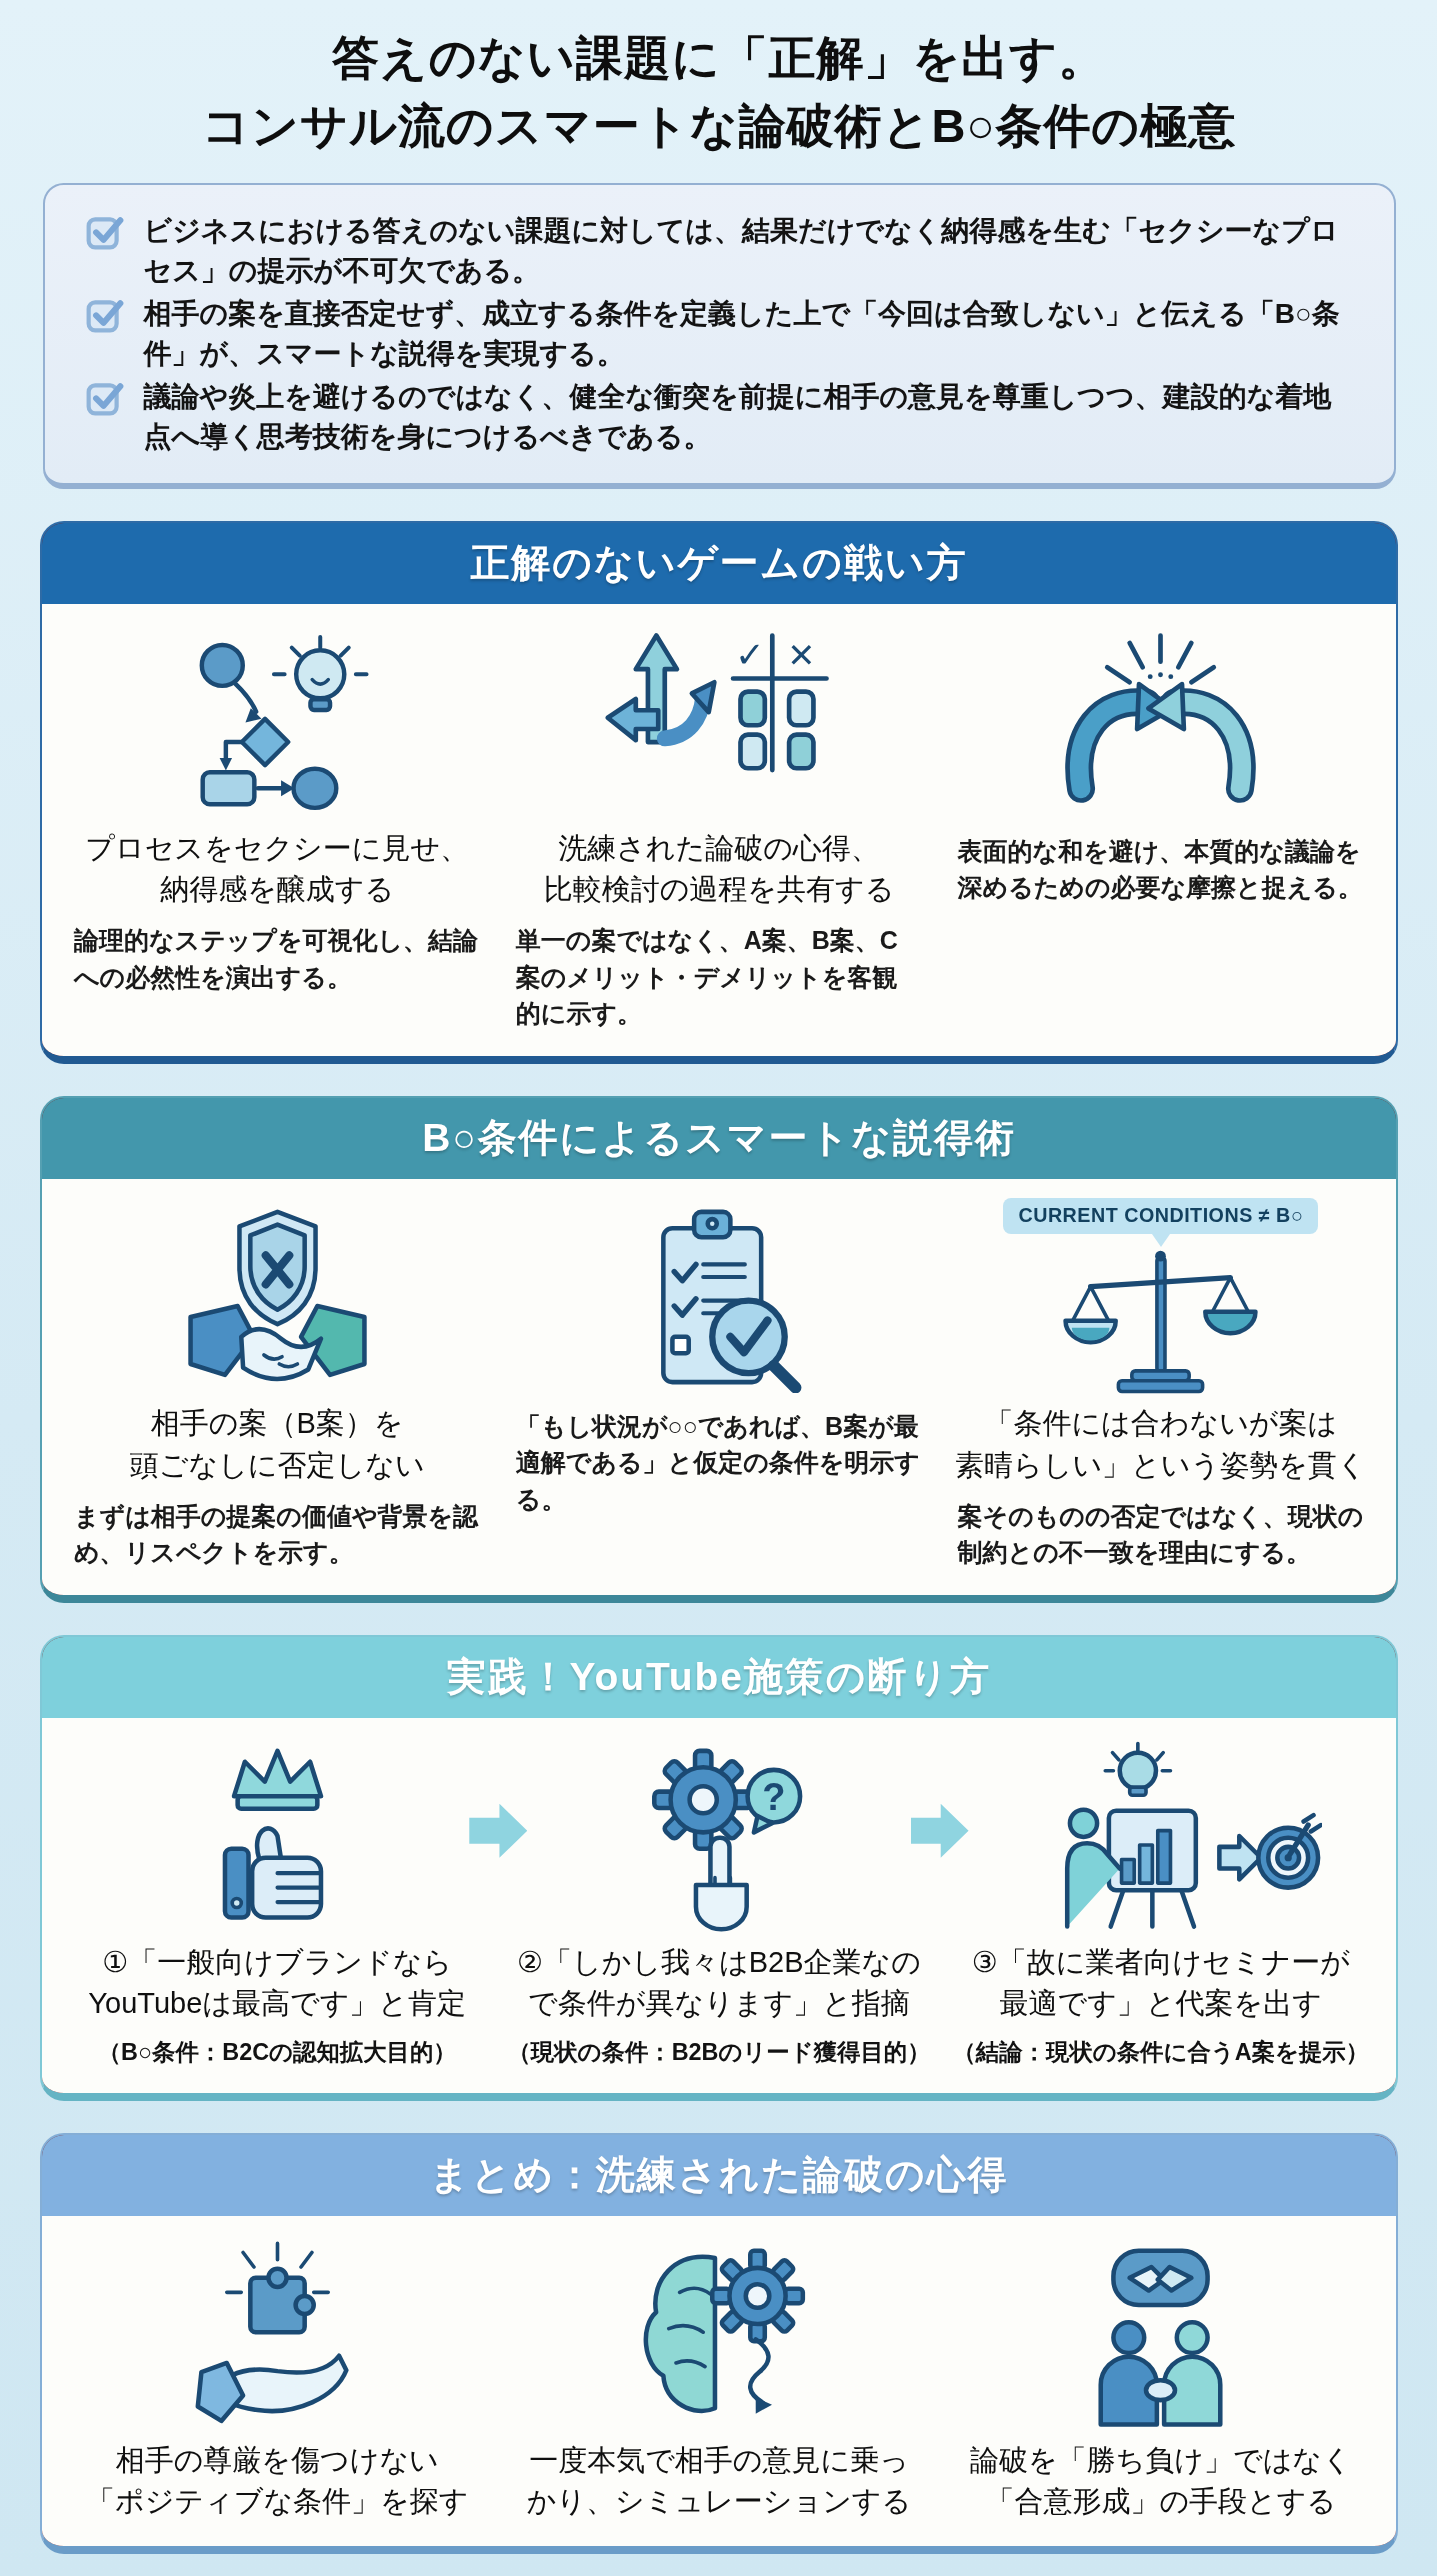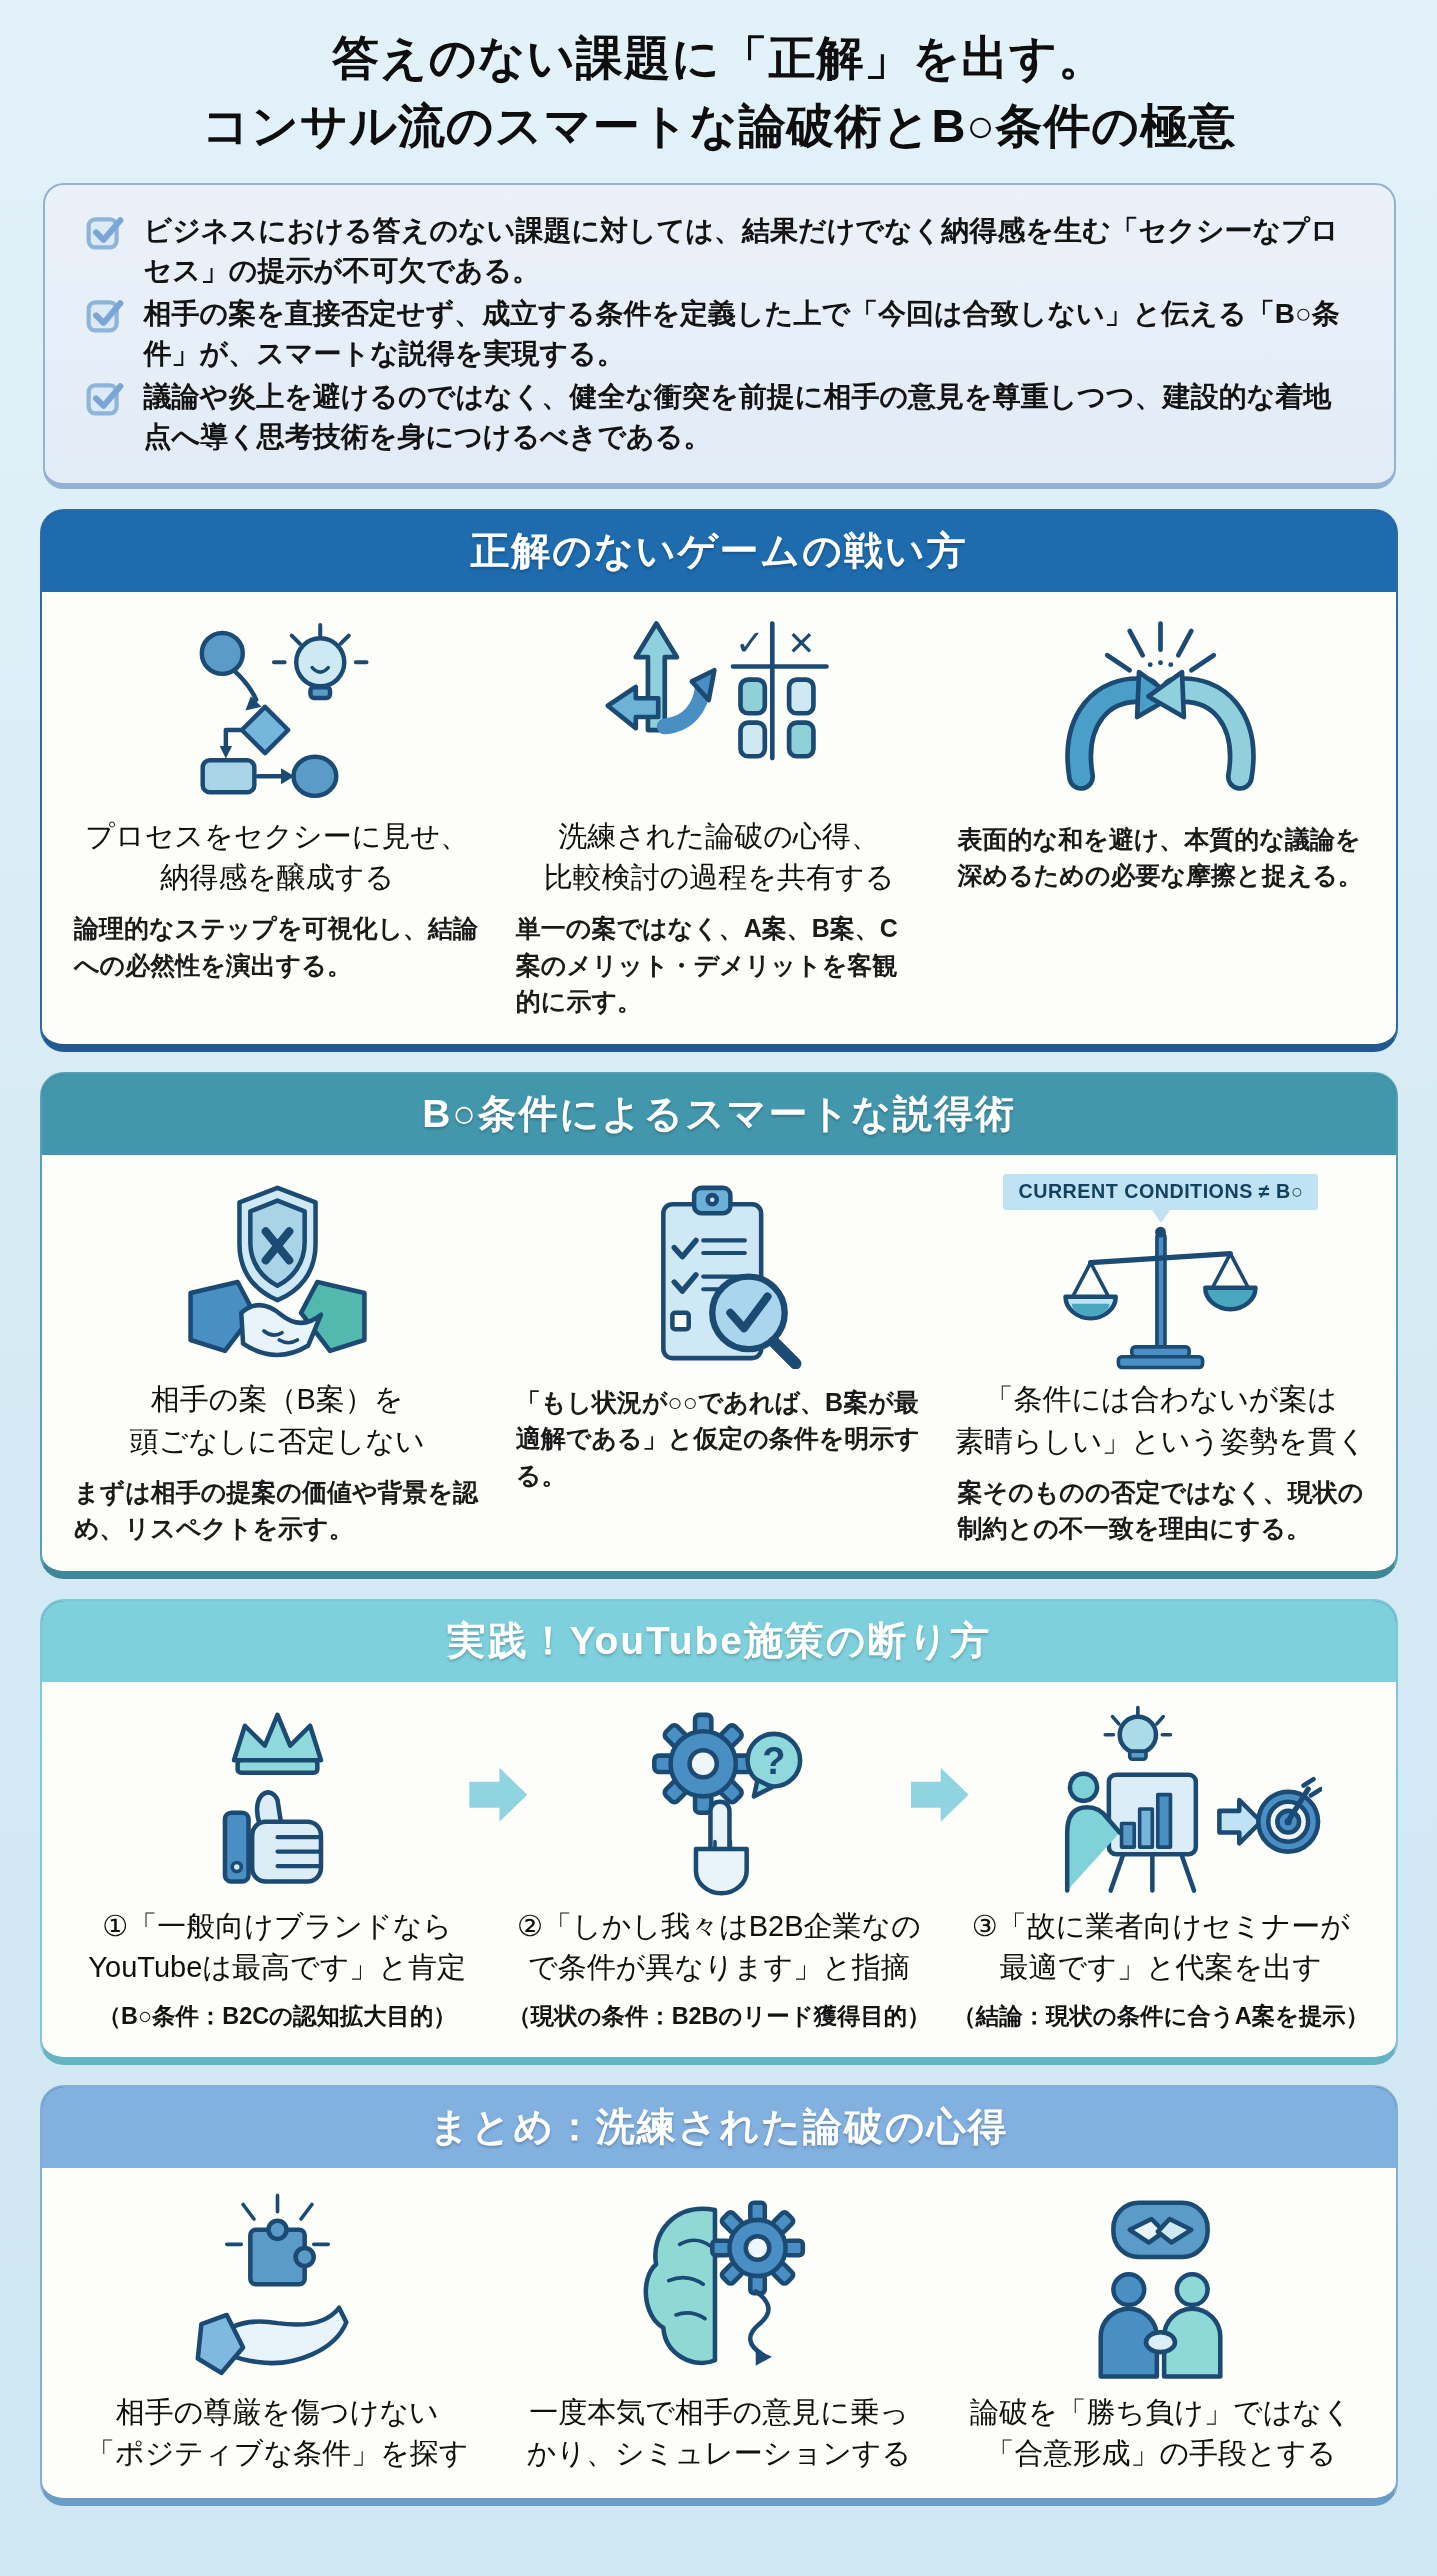--- a/index.html
+++ b/index.html
@@ -17,21 +17,21 @@
   .summary{
     width:1271px;margin:24px auto 0;background:linear-gradient(180deg,#ebf1f9,#e2ecf6);
     border:2.8px solid #94b0d2;border-bottom-width:6.6px;border-radius:20.6px;
     padding:22.5px 39px;box-sizing:content-box;
   }
   .summary-item{display:flex;gap:19px;margin:3px 0;}
   .summary-item .check{flex:0 0 41px;}
   .summary-item .txt{font-size:28px;font-weight:700;line-height:1.43;color:#131313;}
   
   .card{
-    width:1354px;margin:20px auto 0;background:#0c4a6e;border-radius:24px;overflow:hidden;
+    width:1354px;margin:32px auto 0;background:#7f1d1d;border-radius:24px;overflow:hidden;
     border:2.8px solid var(--bc);border-bottom:8.4px solid var(--bb);
   }
   .card-header{
     height:81px;display:flex;align-items:center;justify-content:center;
     background:var(--hc);color:#ffffff;font-size:39px;font-weight:800;
     letter-spacing:1.9px;text-shadow:0 1.9px 2.8px rgba(0,0,0,.22);
   }
   .card-body{
     display:grid;grid-template-columns:1fr 1fr 1fr;gap:9.4px;
     padding:19px 19px 24px;position:relative;background:#fdfdfa;
@@ -44,21 +44,21 @@
   .col-desc{
     font-size:25px;font-weight:600;line-height:1.46;color:#1a1a1a;margin-top:12px;
     padding:0 13px;text-align:left;align-self:stretch;
   }
   .col-sub{
     text-align:center;font-size:23.4px;font-weight:700;color:#121212;margin-top:11.2px;line-height:1.4;
   }
   
   .bubble-wrap{display:flex;flex-direction:column;align-items:center;margin-bottom:1.9px;}
   .bubble{
-    background:#bfe3f2;border-radius:3px;padding:6.6px 15px;
+    background:#bfe3f2;border-radius:8px;padding:6.6px 15px;
     font-size:19.7px;font-weight:800;color:#13415f;letter-spacing:0.5px;white-space:nowrap;
   }
   .bubble-tail{
     width:0;height:0;border-left:9.4px solid transparent;border-right:9.4px solid transparent;
     border-top:13px solid #bfe3f2;
   }
   
   .step-arrow{
     position:absolute;top:86px;width:58px;height:54px;background:#8fd4e0;
     clip-path:polygon(0 26%,52% 26%,52% 0,100% 50%,52% 100%,52% 74%,0 74%);

